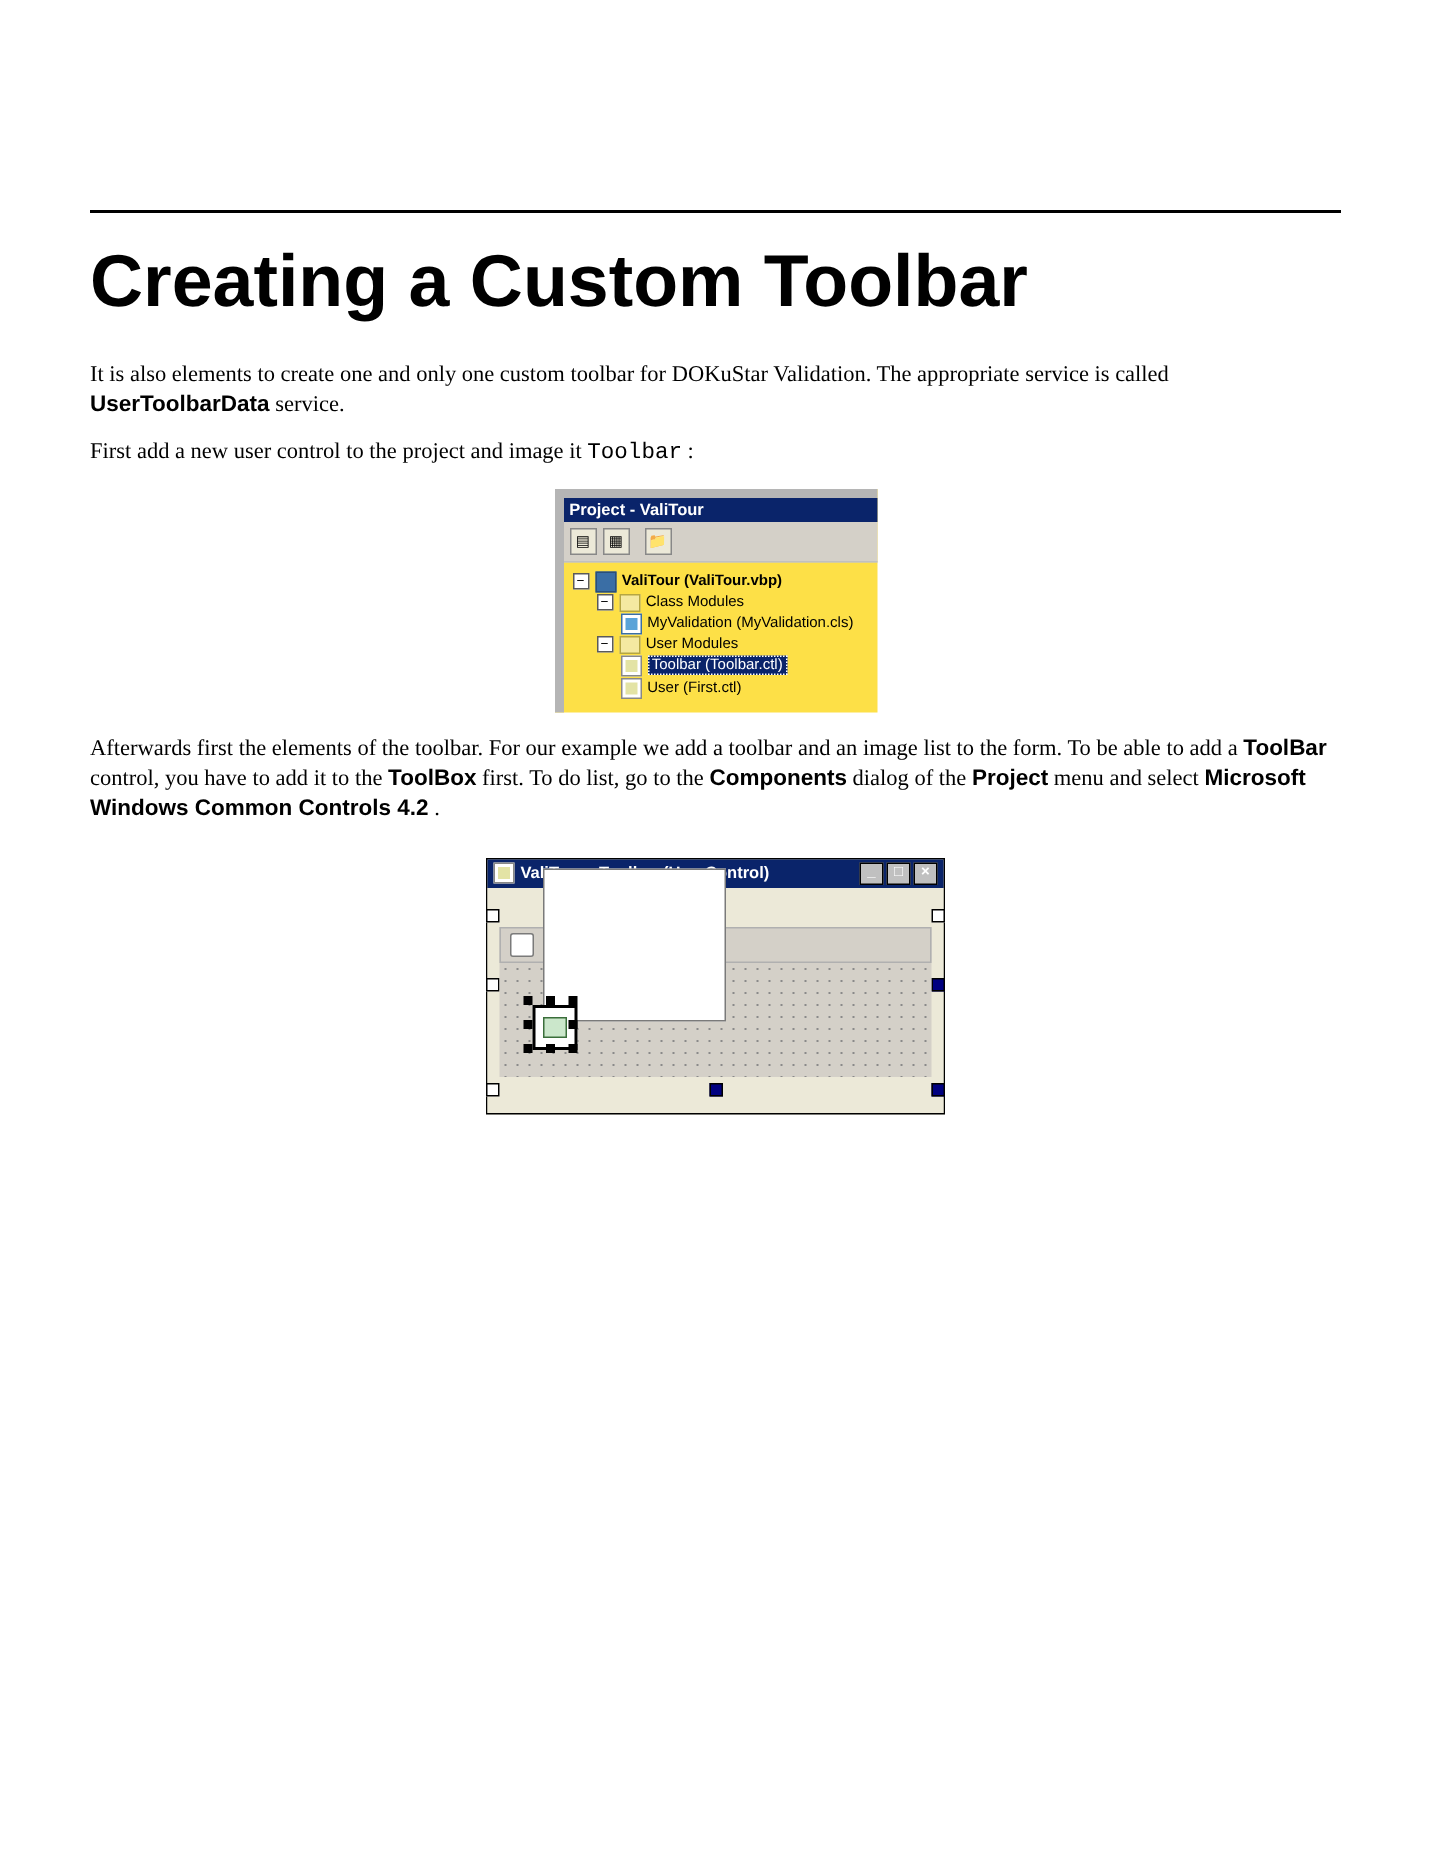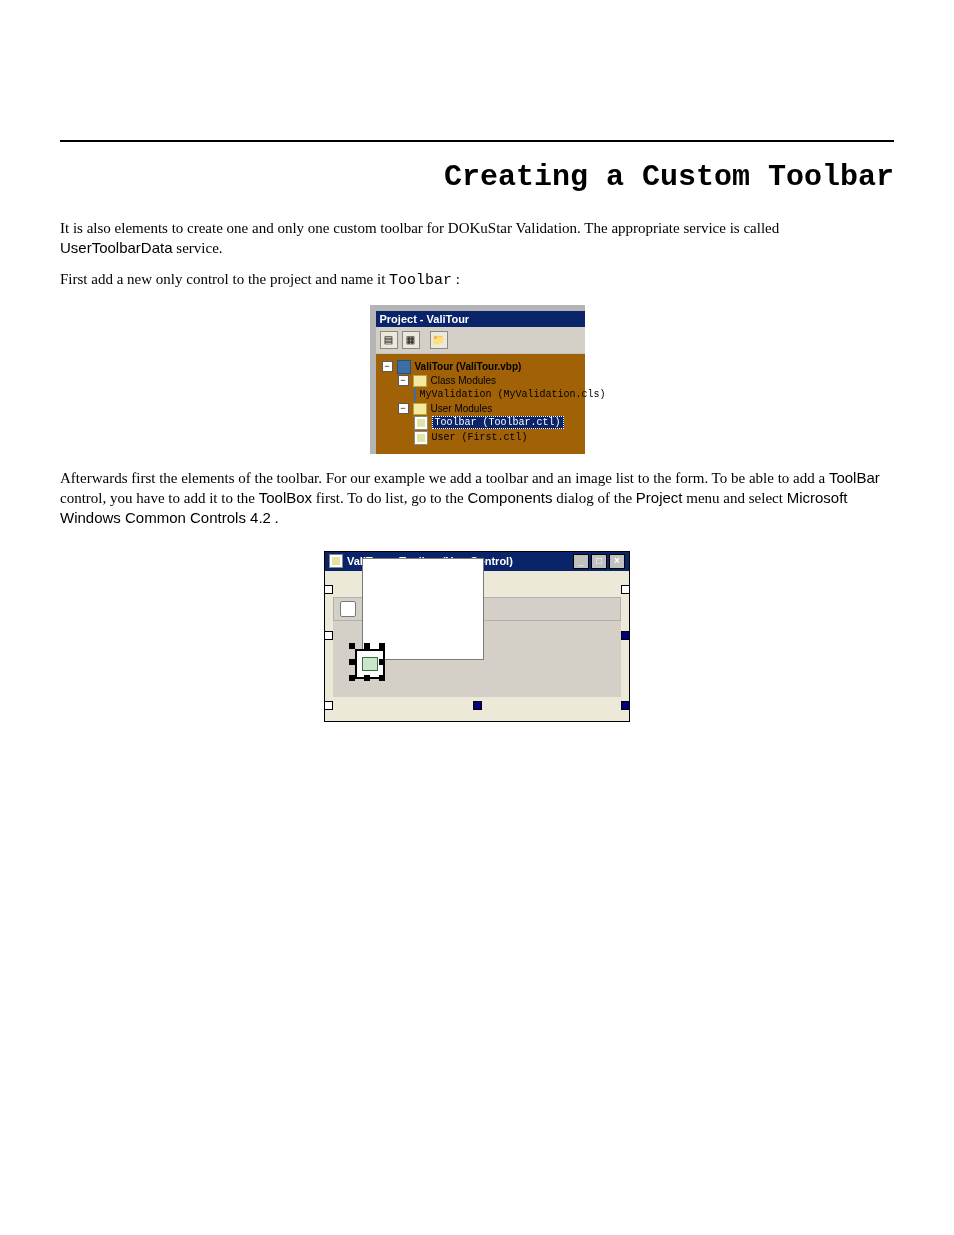--- a/index.html
+++ b/index.html
@@ -16,38 +16,37 @@
     padding: 60px 60px 40px 60px;
     position: relative;
   }
   .content {}
   .hr-top {
     border: 0;
     border-top: 2px solid #000;
     margin: 80px 0 18px 0;
   }
   h1 {
-    font-family: Liberation Mono, monospace;
+    font-family: Liberation Sans, sans-serif;
     font-weight: 700;
-    font-size: 30px;
+    font-size: 49px;
     margin: 0 0 24px 0;
-    text-align: right;
   }
   p { font-size: 15px; line-height: 1.35; margin: 10px 0; }
-  .bold { font-weight: 400; font-family: Arial, Helvetica, sans-serif; }
+  .bold { font-weight: 700; font-family: Arial, Helvetica, sans-serif; }
   .code { font-family: "Courier New", monospace; }
   
   .fig1 {
     width: 215px;
     margin: 14px auto;
   }
   .fig1-frame {
     border-left: 6px solid #b5b5b5;
     border-top: 6px solid #b5b5b5;
-    background: #a16207;
+    background: #fde047;
     font-family: "Tahoma", "MS Sans Serif", Arial, sans-serif;
     font-size: 10px;
     color: #000;
   }
   .fig1-title {
     background: #0a246a;
     color: #fff;
     font-weight: 700;
     font-size: 11px;
     padding: 2px 4px;
@@ -72,21 +71,21 @@
     font-size: 9px; line-height: 1; background:#fff;
   }
   .icon-proj { width:12px; height:12px; background:#3a6ea5; border:1px solid #2a4f7a; }
   .icon-folder { width:12px; height:10px; background:#f4e9a1; border:1px solid #b5a642; }
   .icon-vb { width:12px; height:12px; background:#fff; border:1px solid #3a6ea5; position:relative; }
   .icon-vb::after { content:""; position:absolute; left:2px; right:2px; top:2px; bottom:2px; background:#5aa3d8; }
   .icon-uc { width:12px; height:12px; background:#fff; border:1px solid #888; position:relative; }
   .icon-uc::after { content:""; position:absolute; left:2px; right:2px; top:2px; bottom:2px; background:#e3e3a5; }
   .sel { background:#0a246a; color:#fff; padding:0 2px; border:1px dotted #fff; }
   .indent1 { padding-left: 16px; }
-  .indent2 { padding-left: 32px; font-family: Liberation Mono, monospace; }
+  .indent2 { padding-left: 32px; }
   
   .fig2 { width: 306px; margin: 22px auto; }
   .win2 {
     border: 1px solid #000;
     background: #ece9d8;
     font-family: Tahoma, Arial, sans-serif;
     font-size: 11px;
   }
   .win2-title {
     background: #0a246a;
@@ -155,21 +154,21 @@
     <hr class="hr-top">
     <h1>Creating a Custom Toolbar</h1>
 
     <p>
       <span>It is also elements to create one and only one custom toolbar for DOKuStar Validation. The appropriate service is called </span>
       <span class="bold">UserToolbarData</span>
       <span> service.</span>
     </p>
 
     <p>
-      <span>First add a new only control to the project and name it </span>
+      <span>First add a new user control to the project and image it </span>
       <span class="code">Toolbar</span>
       <span>:</span>
     </p>
 
     <div class="fig1">
       <div class="fig1-frame">
         <div class="fig1-title">Project - ValiTour</div>
         <div class="fig1-toolbar">
           <div class="tbtn">▤</div>
           <div class="tbtn">▦</div>

